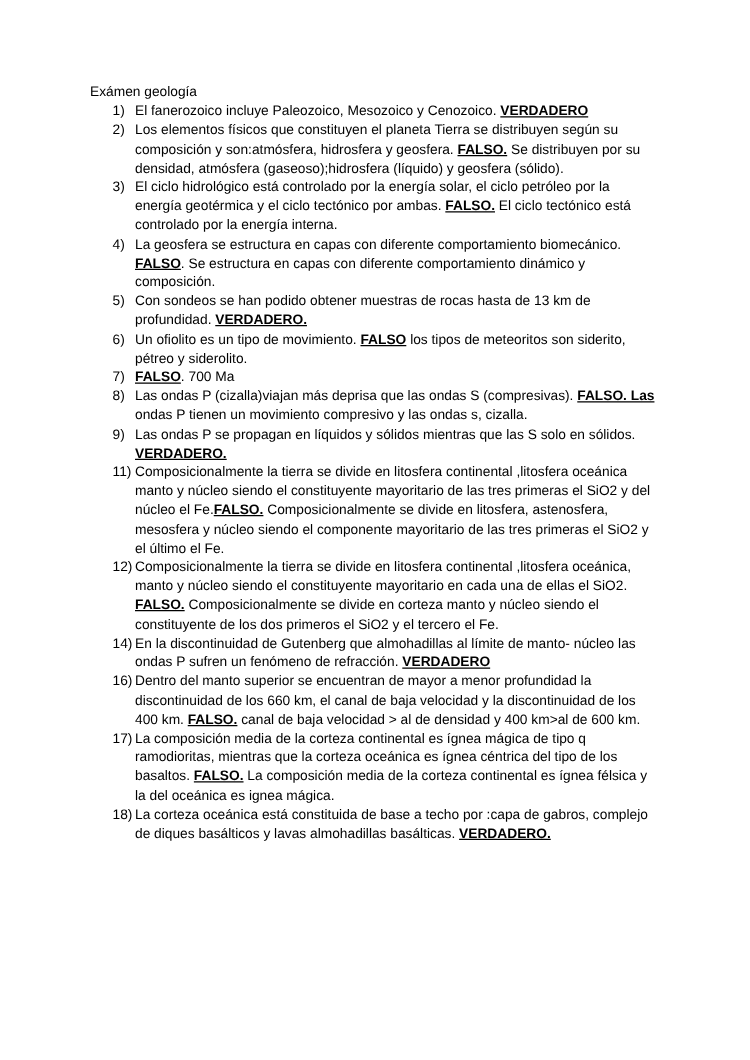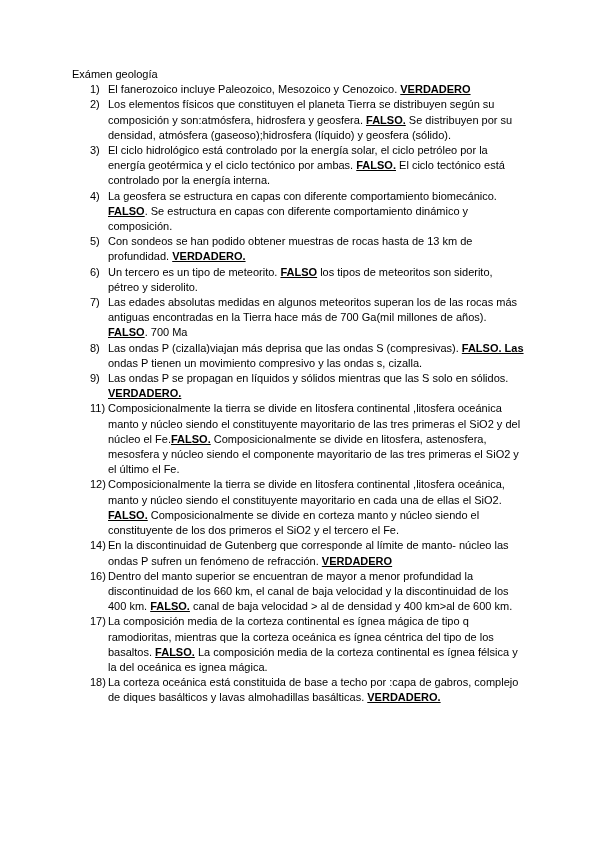--- a/index.html
+++ b/index.html
@@ -73,28 +73,26 @@
 </span><span class="b">FALSO</span><span>. Se estructura en capas con diferente comportamiento dinámico y
 composición.</span></div>
         </div>
         <div class="item">
           <span class="num">5)</span>
           <div class="txt"><span>Con sondeos se han podido obtener muestras de rocas hasta de 13 km de
 profundidad. </span><span class="b">VERDADERO.</span></div>
         </div>
         <div class="item">
           <span class="num">6)</span>
-          <div class="txt"><span>Un tercero es un tipo de meteorito. </span><span class="b">FALSO</span><span> los tipos de meteoritos son siderito,
+          <div class="txt"><span>Un ofiolito es un tipo de movimiento. </span><span class="b">FALSO</span><span> los tipos de meteoritos son siderito,
 pétreo y siderolito.</span></div>
         </div>
         <div class="item">
           <span class="num">7)</span>
-          <div class="txt"><span>Las edades absolutas medidas en algunos meteoritos superan los de las rocas más
-antiguas encontradas en la Tierra hace más de 700 Ga(mil millones de años).
-</span><span class="b">FALSO</span><span>. 700 Ma</span></div>
+          <div class="txt"><span class="b">FALSO</span><span>. 700 Ma</span></div>
         </div>
         <div class="item">
           <span class="num">8)</span>
           <div class="txt"><span>Las ondas P (cizalla)viajan más deprisa que las ondas S (compresivas). </span><span class="b">FALSO. Las</span><span>
 ondas P tienen un movimiento compresivo y las ondas s, cizalla.</span></div>
         </div>
         <div class="item">
           <span class="num">9)</span>
           <div class="txt"><span>Las ondas P se propagan en líquidos y sólidos mientras que las S solo en sólidos.
 </span><span class="b">VERDADERO.</span></div>
@@ -109,21 +107,21 @@
         </div>
         <div class="item">
           <span class="num">12)</span>
           <div class="txt"><span>Composicionalmente la tierra se divide en litosfera continental ,litosfera oceánica,
 manto y núcleo siendo el constituyente mayoritario en cada una de ellas el SiO2.
 </span><span class="b">FALSO.</span><span> Composicionalmente se divide en corteza manto y núcleo siendo el
 constituyente de los dos primeros el SiO2 y el tercero el Fe.</span></div>
         </div>
         <div class="item">
           <span class="num">14)</span>
-          <div class="txt"><span>En la discontinuidad de Gutenberg que corresponde al límite de manto- núcleo las
+          <div class="txt"><span>En la discontinuidad de Gutenberg que almohadillas al límite de manto- núcleo las
 ondas P sufren un fenómeno de refracción. </span><span class="b">VERDADERO</span></div>
         </div>
         <div class="item">
           <span class="num">16)</span>
           <div class="txt"><span>Dentro del manto superior se encuentran de mayor a menor profundidad la
 discontinuidad de los 660 km, el canal de baja velocidad y la discontinuidad de los
 400 km. </span><span class="b">FALSO.</span><span> canal de baja velocidad &gt; al de densidad y 400 km&gt;al de 600 km.</span></div>
         </div>
         <div class="item">
           <span class="num">17)</span>

